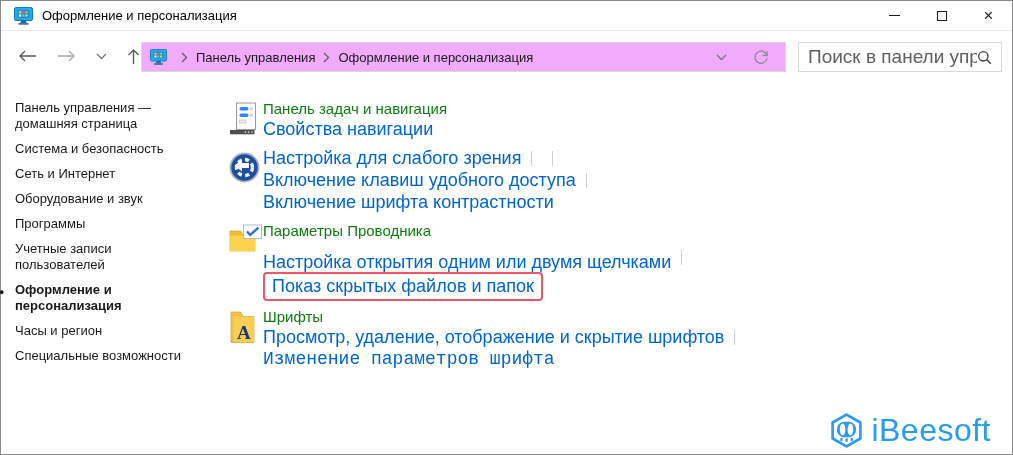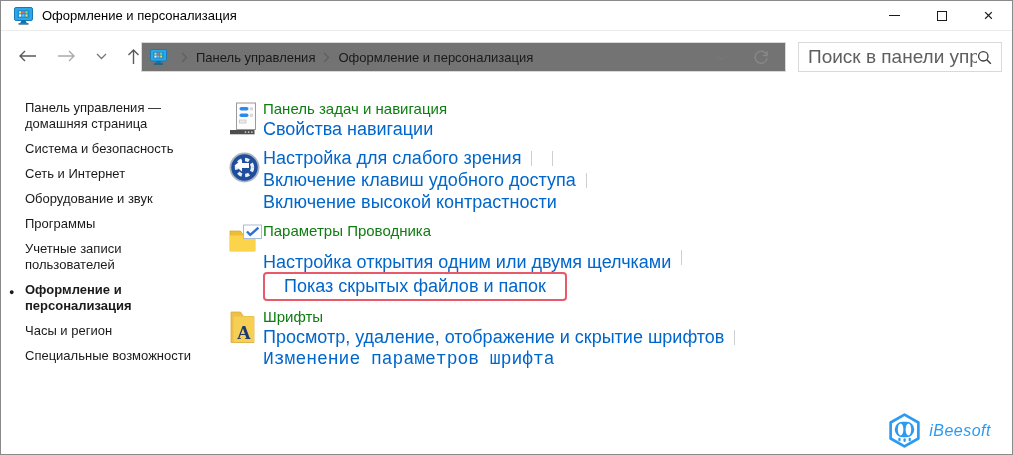--- a/index.html
+++ b/index.html
@@ -14,50 +14,50 @@
   .win-controls { margin-left:auto; display:flex; height:100%; }
   .win-btn { width:47px; height:100%; display:flex; align-items:center; justify-content:center; }
   .glyph-min { width:11px; height:0; border-top:1px solid #1a1a1a; display:block; }
   .glyph-max { width:10px; height:10px; border:1px solid #1a1a1a; display:block; }
   .glyph-close { font-size:17px; line-height:1; color:#1a1a1a; font-weight:400; }
 
   
   .navbar { height:50px; position:relative; }
   .nav-arrows { position:absolute; left:17px; top:0; height:50px; display:flex; align-items:center; }
   .nav-btn { display:flex; align-items:center; justify-content:center; }
-  .crumbbar { position:absolute; left:140px; top:11px; width:645px; height:30px; border:1px solid #d9d9d9; background:#737373; display:flex; align-items:center; font-size:13px; }
+  .crumbbar { position:absolute; left:140px; top:11px; width:645px; height:30px; border:1px solid #d9d9d9; background:#f0abfc; display:flex; align-items:center; font-size:13px; }
   .crumb-icon { margin:0 7px 0 8px; display:flex; }
   .crumb-sep { margin:0 7px; display:flex; }
   .crumb-item { color:#1a1a1a; white-space:nowrap; padding:2px 1px; }
   .crumb-right { margin-left:auto; display:flex; align-items:center; gap:26px; margin-right:16px; }
   .searchbox { position:absolute; left:797px; top:11px; width:204px; height:30px; border:1px solid #d9d9d9; display:flex; align-items:center; background:#fff; }
   .searchbox input { flex:1; border:none; outline:none; font-family:"Liberation Sans",sans-serif; font-size:19px; padding-left:9px; color:#333; min-width:0; }
   .searchbox input::placeholder { color:#5f5f5f; opacity:1; }
   .search-ico { margin-right:9px; display:flex; }
 
   
   .body-row { display:flex; height:373px; position:relative; }
-  .sidebar { width:228px; padding:19px 0 0 24px; flex:none; }
+  .sidebar { width:228px; padding:19px 0 0 14px; flex:none; }
   .side-item { position:relative; font-size:13px; line-height:16px; margin-bottom:9px; max-width:178px; color:#1a1a1a; cursor:pointer; }
   .side-item.active { font-weight:bold; }
   .bullet { position:absolute; left:-16px; top:-1px; font-size:12px; }
 
   .content { flex:1; padding-top:19px; }
   .section { display:flex; margin-bottom:11px; }
   .sec-icon { width:34px; flex:none; padding-top:2px; }
   .sec-col { flex:1; }
   .sec-title { font-size:15px; margin-bottom:4px; cursor:pointer; }
   .sec-links { display:flex; flex-wrap:wrap; align-items:center; max-width:580px; font-size:18px; row-gap:5px; }
   .clink { cursor:pointer; line-height:17px; white-space:nowrap; }
   .sep { width:1px; height:15px; background:#cfcfcf; margin:0 10px; flex:none; }
-  .clink.hl { border:2px solid #e8596a; border-radius:4px; padding:4px 19px; margin:-4px 0; }
+  .clink.hl { border:2px solid #e8596a; border-radius:4px; padding:4px 7px; margin:-4px 0; }
 
   
   .watermark { position:absolute; right:21px; bottom:5px; display:flex; align-items:center; gap:6px; }
-  .wm-text { font-size:16px; font-style:italic; color:#2b9af3; letter-spacing:0.5px; }
+  .wm-text { font-size:32px; color:#2b9af3; letter-spacing:0.5px; }
 </style>
 </head>
 <body>
 
 <div class="window">
 
   <div class="titlebar">
     <span class="title-icon">
       <svg width="19" height="18" viewBox="0 0 19 18">
         <rect x="0.5" y="0.5" width="18" height="13" rx="1.6" fill="#29a8ea" stroke="#1579b5"></rect>
@@ -205,21 +205,21 @@
               <circle cx="15.5" cy="15.5" r="8" fill="none" stroke="#e9eef5" stroke-width="3.4" stroke-dasharray="4.2 3.4"></circle>
               <path d="M5.5 13.5 L13 7.5 L13 11 L20 11 L20 16 L13 16 L13 19.5 Z" fill="#ffffff"></path>
             </svg></span>
           <div class="sec-col">
             <div class="sec-links">
               <span class="clink" style="color: rgb(0, 102, 204);">Настройка для слабого зрения</span>
               <span class="sep"></span>
               <span class="sep"></span>
               <span class="clink" style="color: rgb(0, 102, 204);">Включение клавиш удобного доступа</span>
               <span class="sep"></span>
-              <span class="clink" style="color: rgb(0, 102, 204);">Включение высокой контрастности</span>
+              <span class="clink" style="color: rgb(0, 102, 204);">Включение шрифта контрастности</span>
             </div>
           </div>
         </div>
         <div class="section">
           <span class="sec-icon"><svg width="34" height="30" viewBox="0 0 34 30">
               <path d="M1 7 h10.5 l2.2 3 H26 v17 H1 z" fill="#eebd35" stroke="#d5a326" stroke-width="0.7"></path>
               <path d="M1 11.5 h25 v15.5 H1 z" fill="#fbd44b"></path>
               <rect x="14.5" y="1" width="18" height="13.5" fill="#ffffff" stroke="#a8bdd6"></rect>
               <path d="M18 7.5 l3.2 3.4 l8.2 -7.2" stroke="#2d6fd3" stroke-width="2.4" fill="none"></path>
             </svg></span>

